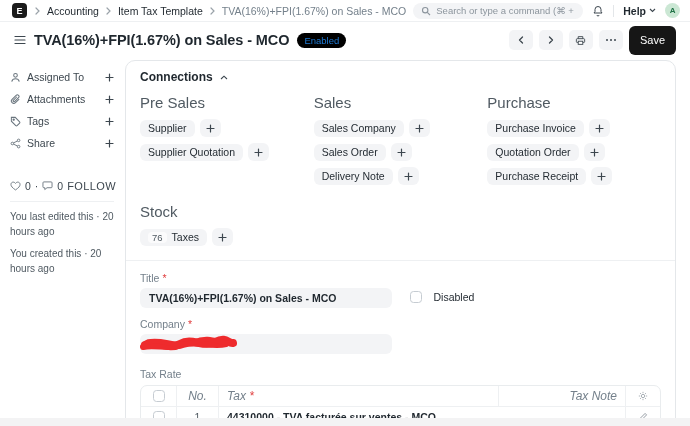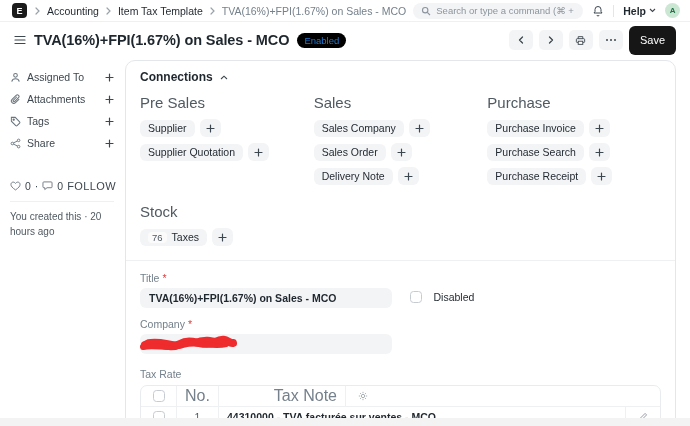--- a/index.html
+++ b/index.html
@@ -76,21 +76,21 @@
   .trow { display:flex; align-items:stretch; height:20px; }
   .trow.data { height:21px; }
   .trow + .trow { border-top:1px solid #eef0f2; }
   .tcell { display:flex; align-items:center; padding:0 8px; border-right:1px solid #eef0f2; }
   .tcell:last-child { border-right:none; }
   .c-check { width:36px; justify-content:center; }
   .c-no { width:42px; justify-content:center; }
   .c-tax { flex:1; }
   .c-rate { width:127px; justify-content:flex-end; }
   .c-gear { width:34px; justify-content:center; }
-  .thead .tcell { color:#74808b; font-size:16px; }
+  .thead .tcell { color:#74808b; font-size:12px;font-style:italic; }
   .cell-no { color:#505a62; font-size:10.5px; }
   .cell-tax { font-weight:700; font-size:10.5px; }
   .cell-rate { font-size:10.5px; }
 
   .bottom-strip { position:absolute; bottom:0; left:0; width:690px; height:8px; background:#f3f3f4; }
 </style>
 </head>
 <body>
 
 <div class="navbar">
@@ -257,20 +257,21 @@
       <span>
           <svg width="11" height="10" viewBox="0 0 12 11" fill="none" stroke="#6a757e" stroke-width="1">
             <path d="M2 1h8a1 1 0 011 1v4.4a1 1 0 01-1 1H5.5L3 9.4V7.4H2a1 1 0 01-1-1V2a1 1 0 011-1z"></path>
           </svg>
         </span>
       <span>0</span>
       <span class="follow">FOLLOW</span>
     </div>
 
     <div class="side-sep"></div>
+    <div class="side-note">You last edited this · 20 hours ago</div>
     <div class="side-note">You created this · 20 hours ago</div>
   </div>
 
   <div class="card">
 
     <div class="connections">
       <div class="conn-head">
         <span>Connections</span>
         <span>
             <svg width="8" height="5" viewBox="0 0 8 5" fill="none" stroke="#3d474f" stroke-width="1.1">
@@ -332,21 +333,21 @@
           <div class="group-label">Purchase</div>
           <div class="link-row">
             <span class="pill">Purchase Invoice</span>
             <span class="pill-plus">
                 <svg width="9" height="9" viewBox="0 0 9 9">
                   <path d="M4.5 1v7M1 4.5h7" stroke="#3d474f" stroke-width="1.2" stroke-linecap="round"></path>
                 </svg>
               </span>
           </div>
           <div class="link-row">
-            <span class="pill">Purchase Search</span>
+            <span class="pill">Quotation Order</span>
             <span class="pill-plus">
                 <svg width="9" height="9" viewBox="0 0 9 9">
                   <path d="M4.5 1v7M1 4.5h7" stroke="#3d474f" stroke-width="1.2" stroke-linecap="round"></path>
                 </svg>
               </span>
           </div>
           <div class="link-row">
             <span class="pill">Purchase Receipt</span>
             <span class="pill-plus">
                 <svg width="9" height="9" viewBox="0 0 9 9">
@@ -405,20 +406,23 @@
     </div>
 
     <div class="tax-section">
       <div class="grid-label">Tax Rate</div>
       <div class="table">
         <div class="trow thead">
           <div class="tcell c-check">
               <span class="checkbox"></span>
             </div>
           <div class="tcell c-no">No.</div>
+          <div class="tcell c-tax">
+            <span>Tax</span>&nbsp;<span class="req-star">*</span>
+          </div>
           <div class="tcell c-rate">Tax Note</div>
           <div class="tcell c-gear">
               <span>
                 <svg width="10" height="10" viewBox="0 0 12 12" fill="none" stroke="#9aa2a9" stroke-width="1">
                   <circle cx="6" cy="6" r="2"></circle>
                   <path d="M6 1v1.6M6 9.4V11M1 6h1.6M9.4 6H11M2.4 2.4l1.1 1.1M8.5 8.5l1.1 1.1M9.6 2.4L8.5 3.5M3.5 8.5L2.4 9.6"></path>
                 </svg>
               </span>
             </div>
         </div>

